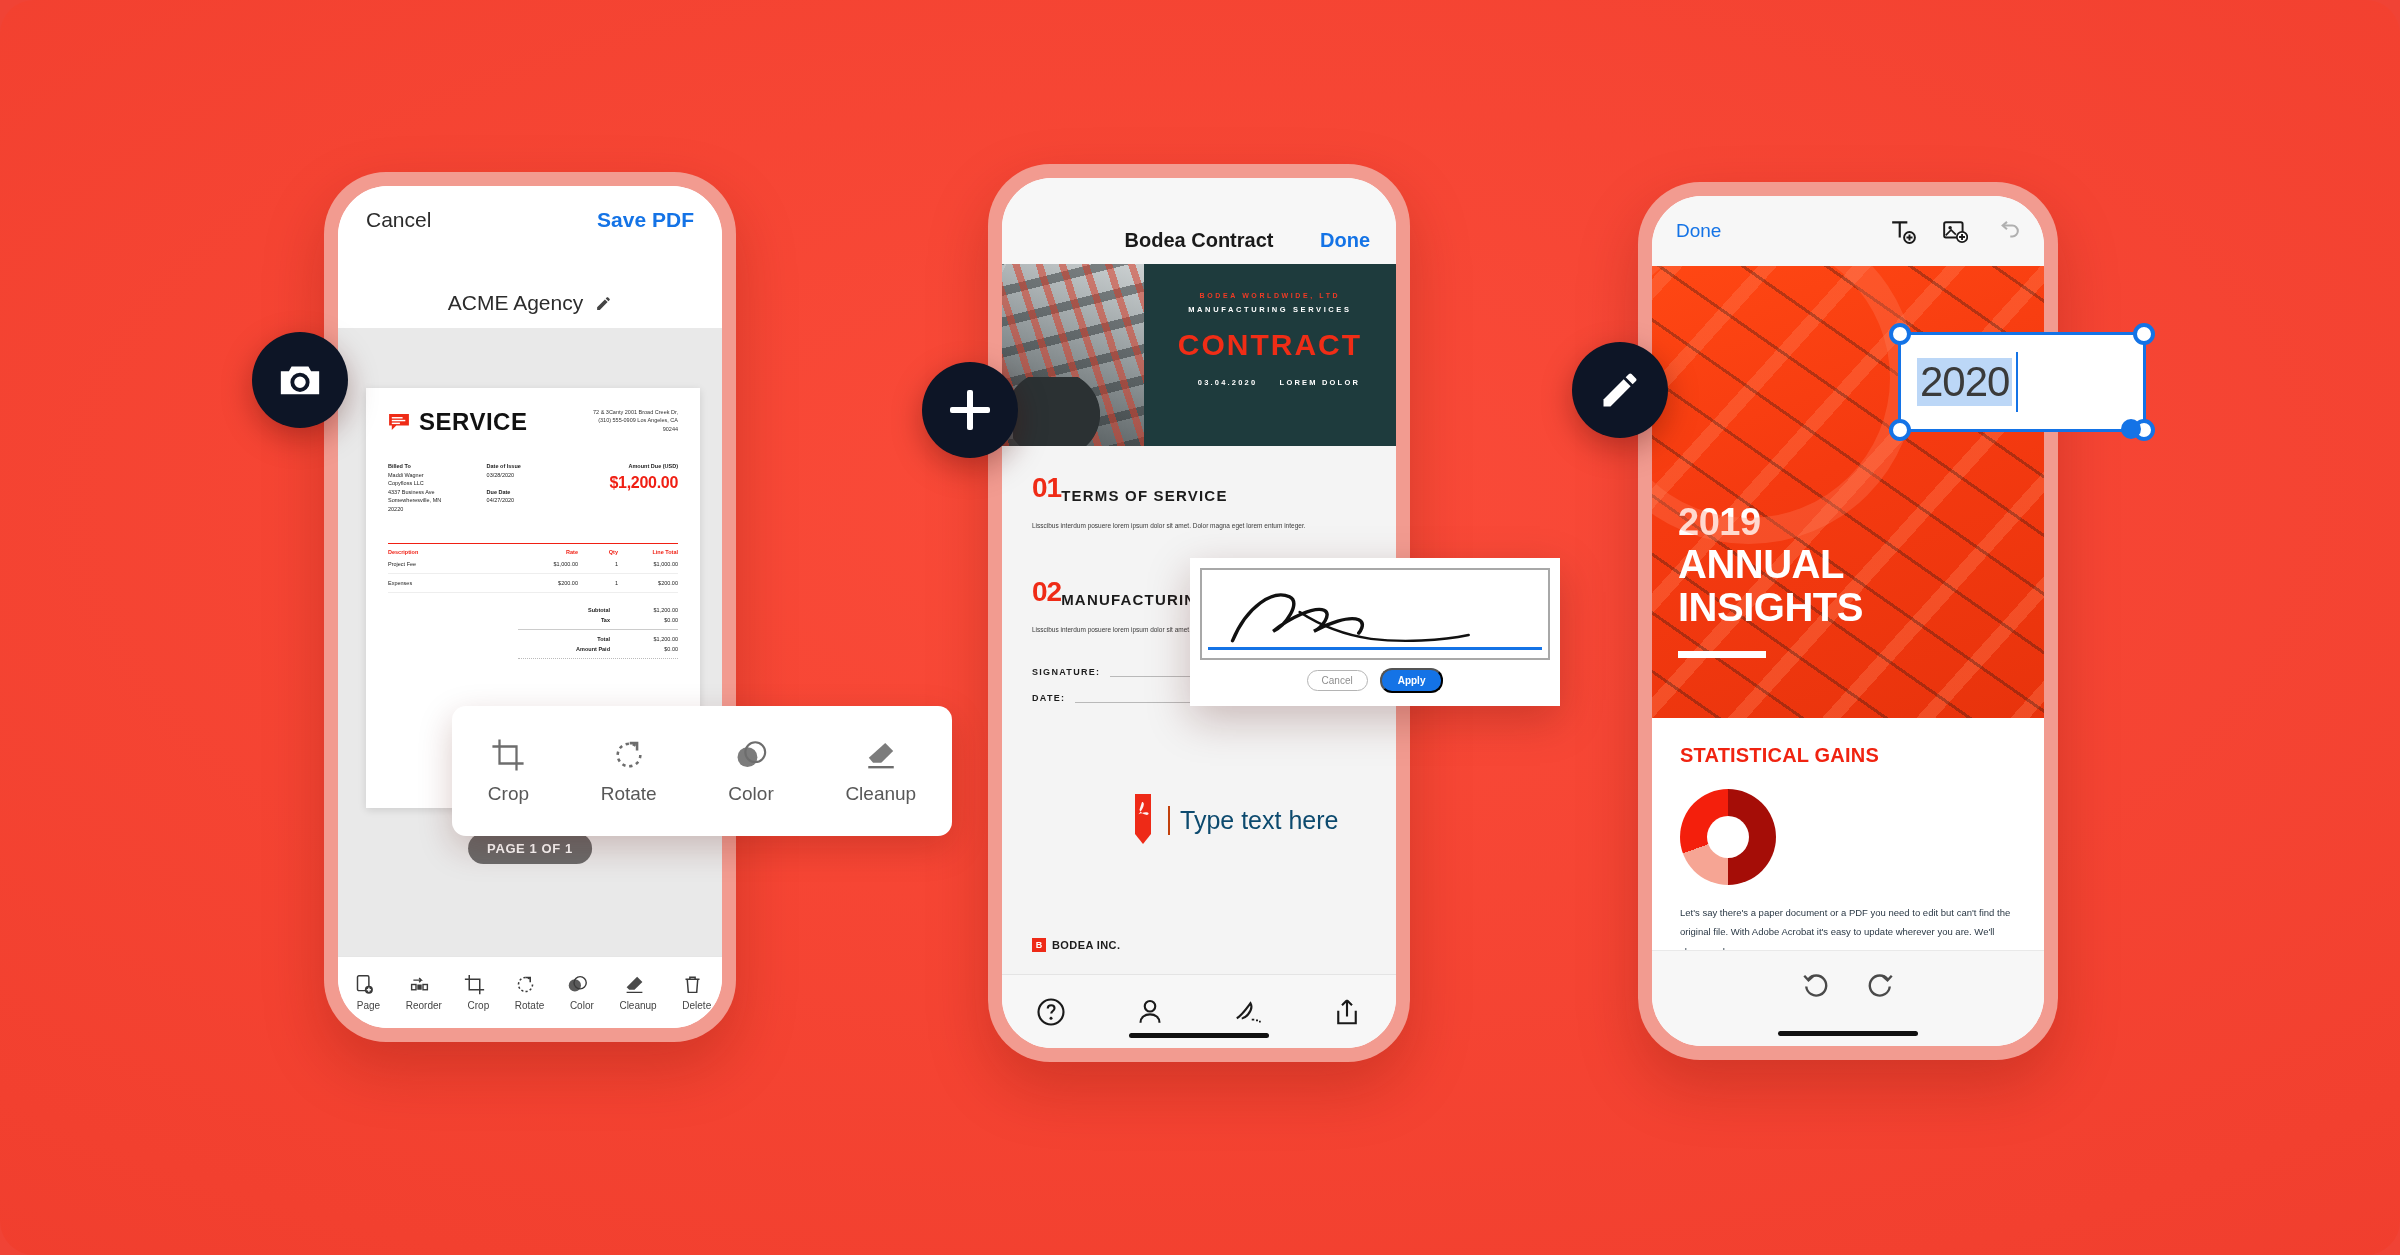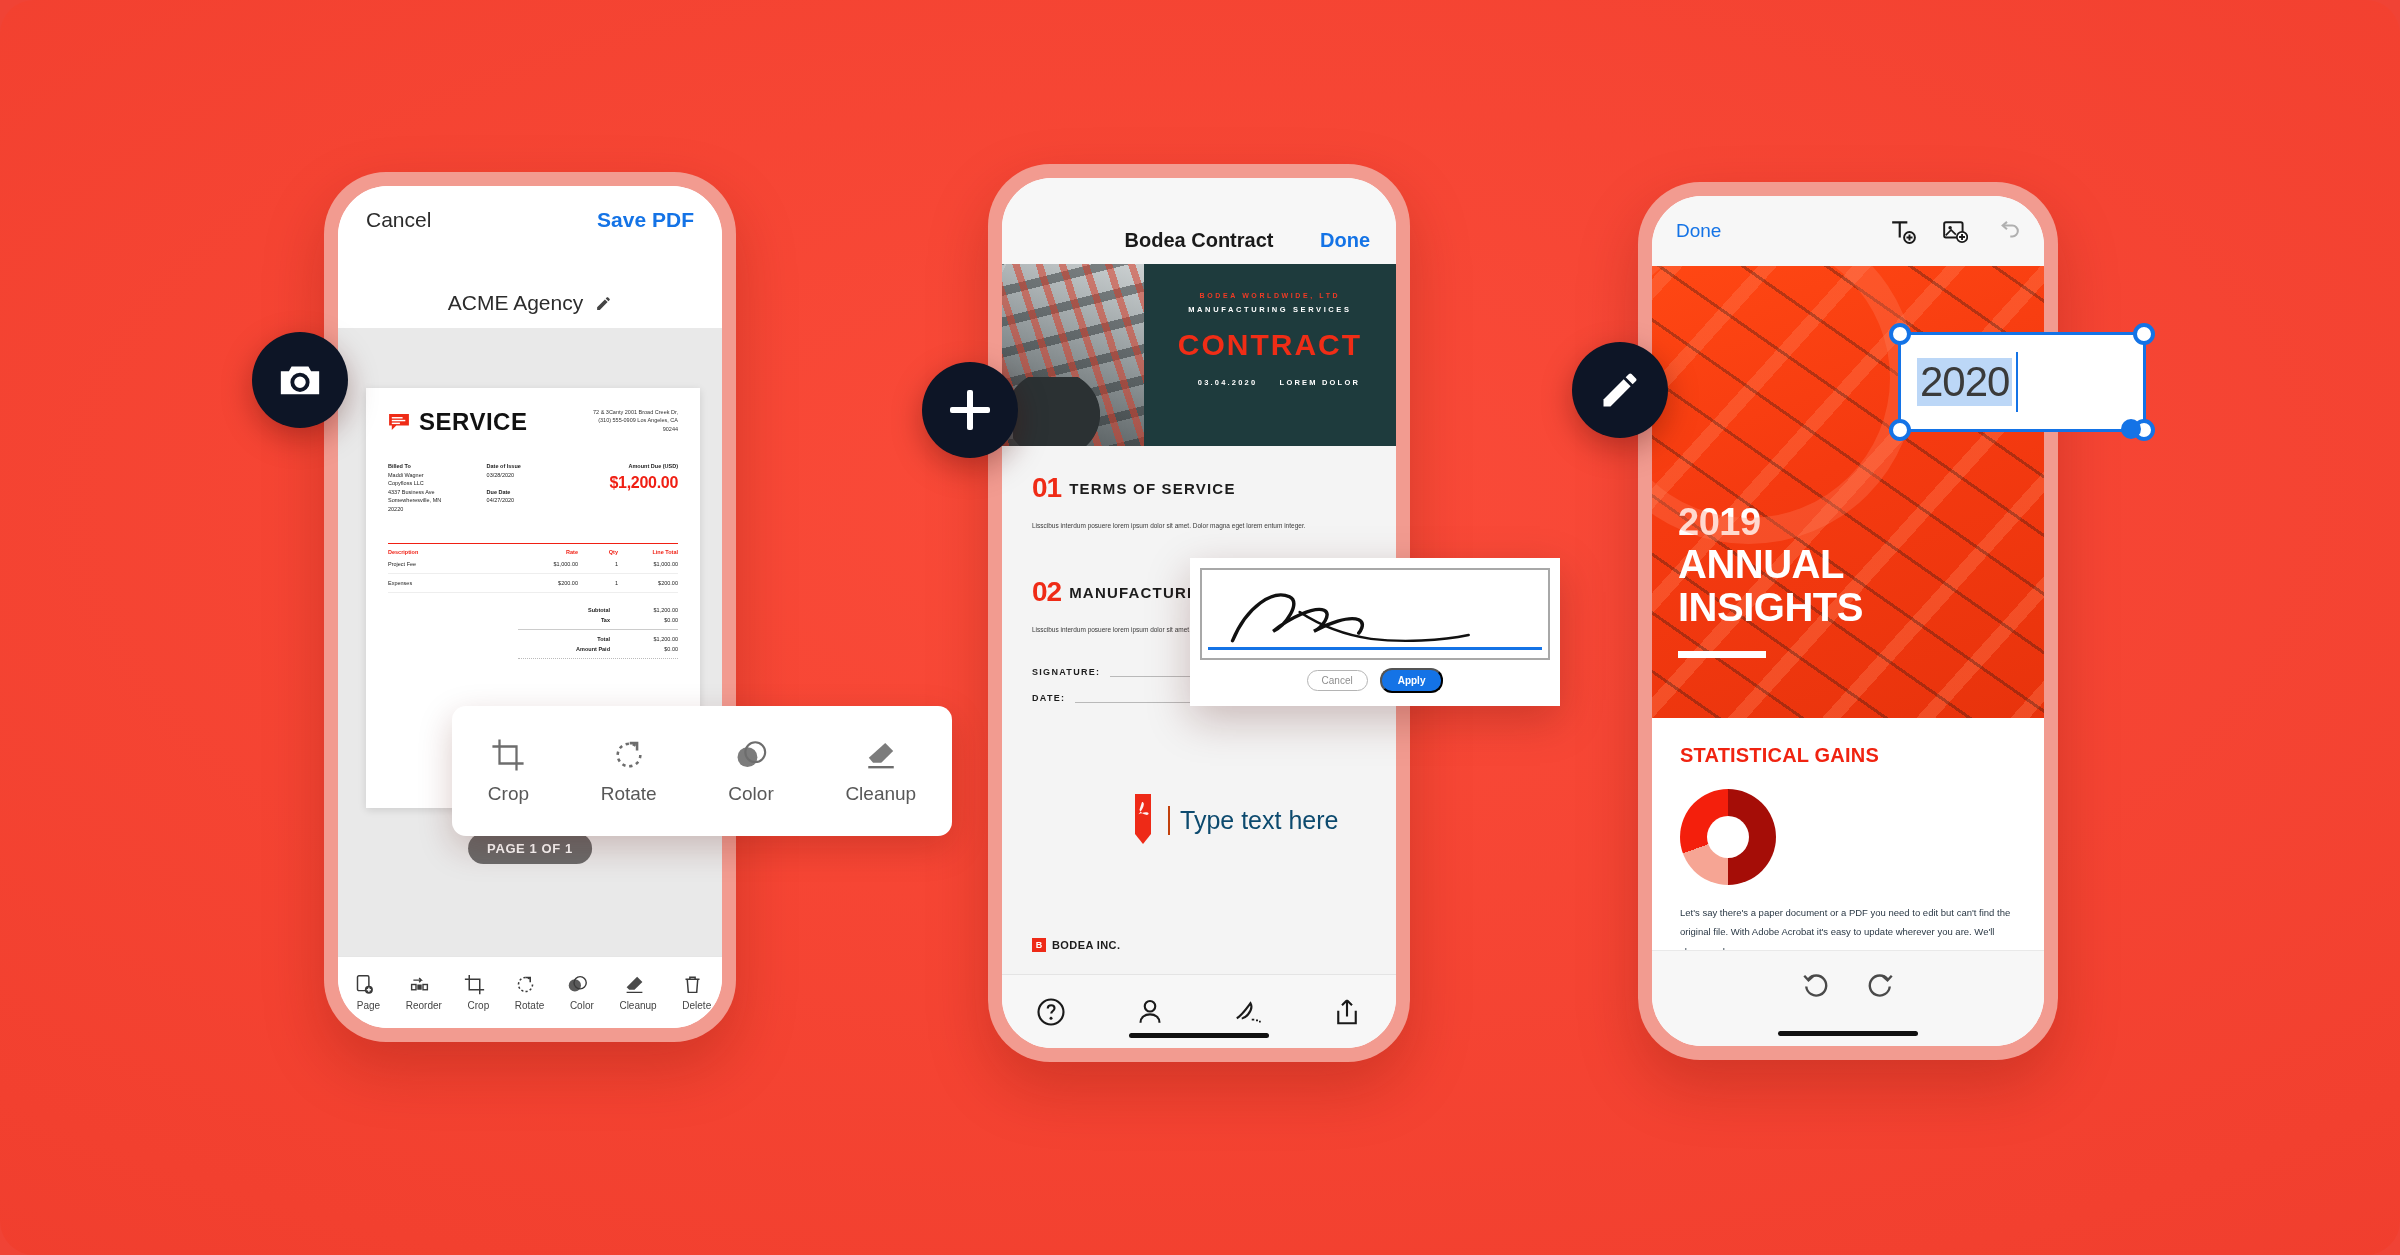--- a/index.html
+++ b/index.html
@@ -125,21 +125,21 @@
     background: radial-gradient(ellipse at 40% 40%, #2b3133 0 55%, transparent 56%);
   }
   .hero-txt { flex: 1; background: #1e3b3d; color: #fff; text-align: center; padding-top: 28px; }
   .hero-txt .t1 { font-size: 7px; letter-spacing: 2.6px; color: #ef3b25; font-weight: 700; }
   .hero-txt .t2 { font-size: 7.5px; letter-spacing: 2.6px; margin-top: 6px; font-weight: 700; }
   .hero-txt .t3 { font-size: 30px; font-weight: 800; letter-spacing: 2px; color: #f02d16; margin-top: 14px; }
   .hero-txt .t4 { font-size: 7.5px; letter-spacing: 2.2px; margin-top: 16px; font-weight: 700; }
   .hero-txt .t4 span { margin-left: 18px; }
   .body2 { background: #f4f4f4; padding: 26px 30px 0; }
   .sec { margin-bottom: 10px; }
-  .sec-h { display: flex; align-items: center; gap: 8px; }
+  .sec-h { display: flex; align-items: flex-end; }
   .sec-n { font-size: 28px; font-weight: 800; color: #ef2b16; letter-spacing: -1px; }
   .sec-t { font-size: 15px; font-weight: 700; letter-spacing: 1.2px; color: #1c1c1c; }
   .sec-p { font-size: 6.5px; color: #3a3a3a; line-height: 1.9; margin-top: 16px; }
   .sigline { margin-top: 30px; font-size: 9px; font-weight: 700; letter-spacing: 1.3px; color: #1c1c1c; }
   .sigline .row { display: flex; align-items: flex-end; gap: 10px; margin-bottom: 16px; }
   .sigline .rule { flex: 1; border-bottom: 1px solid #b9b9b9; height: 1px; }
   .bodea-foot { position: absolute; left: 30px; bottom: 22px; display: flex; align-items: center; gap: 6px; }
   .bodea-mark { width: 14px; height: 14px; background: #ee2a17; color: #fff; font-size: 9px; font-weight: 800; display: flex; align-items: center; justify-content: center; }
   .bodea-nm { font-size: 11px; font-weight: 800; letter-spacing: .4px; color: #1c1c1c; }
   .typefield {

